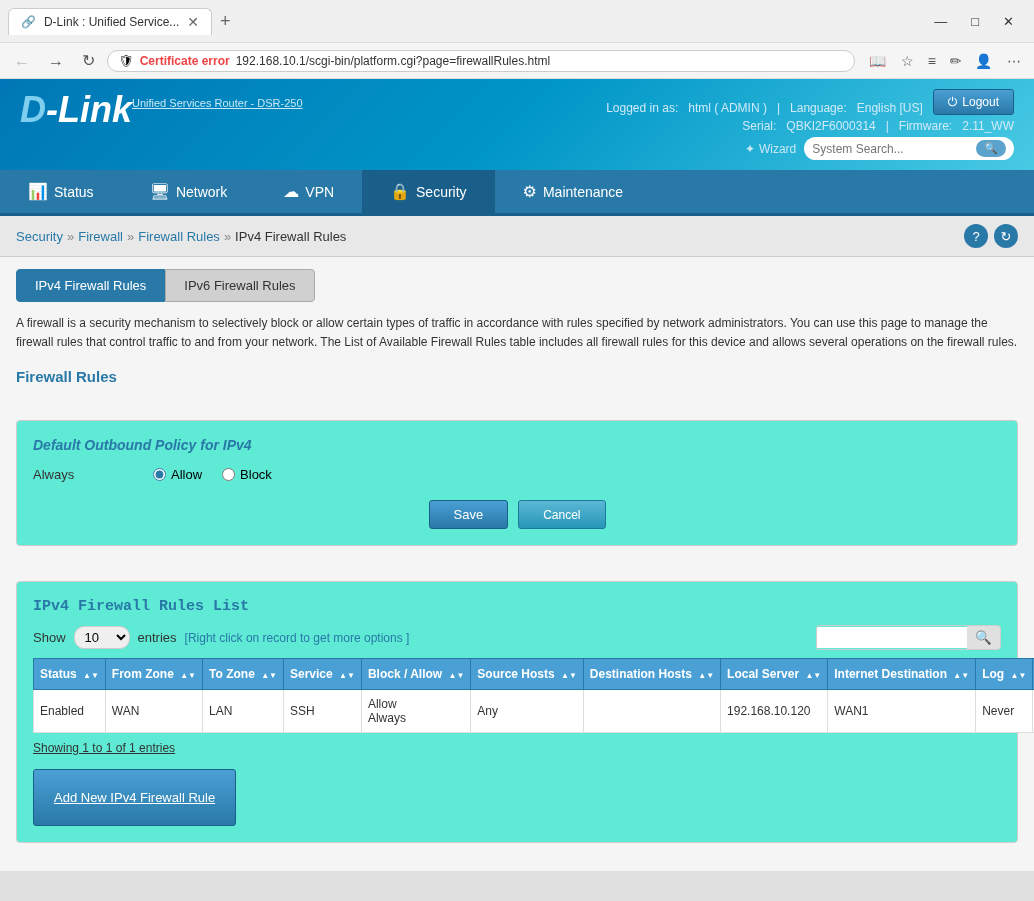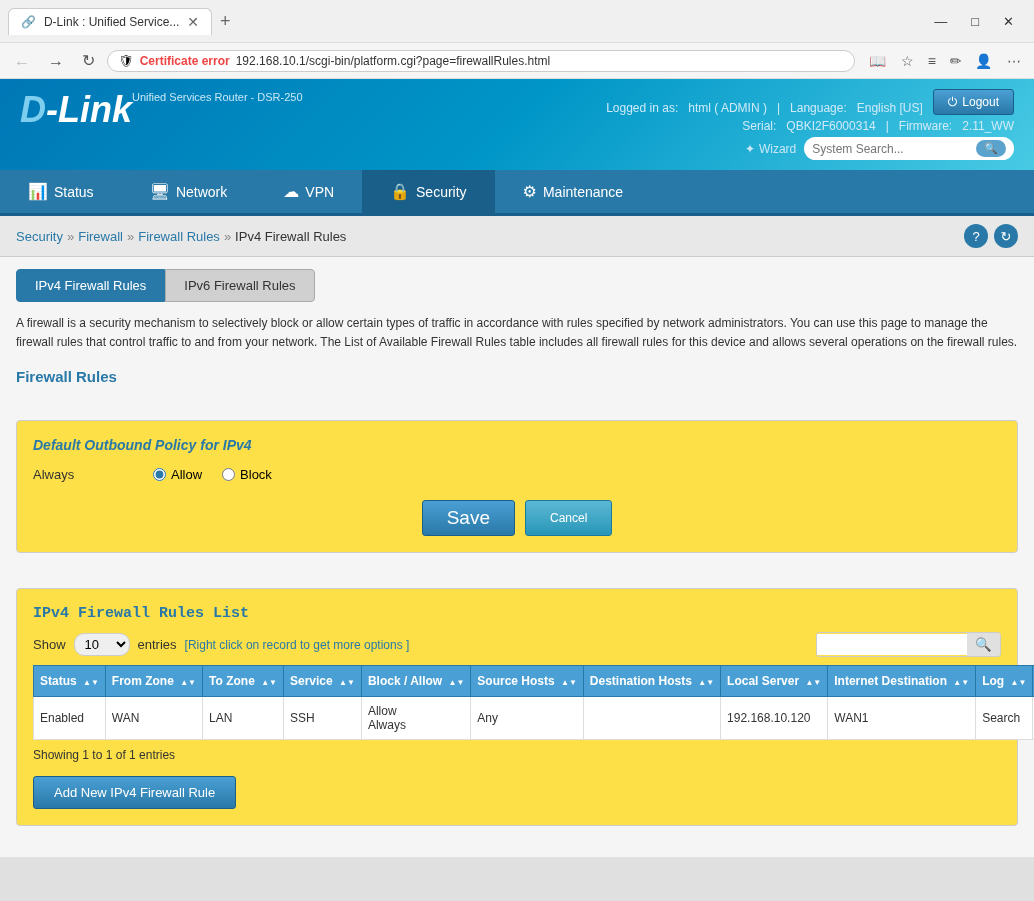--- a/index.html
+++ b/index.html
@@ -21,21 +21,21 @@
     .nav-icon-btn { background: none; border: none; font-size: 14px; color: #555; cursor: pointer; padding: 2px 5px; }
 
     
     .page { width: 1034px; }
     
     
     .site-header { background: linear-gradient(135deg, #0077b6 0%, #0096c7 50%, #48cae4 100%); padding: 10px 20px; display: flex; align-items: flex-start; justify-content: space-between; min-height: 90px; position: relative; }
     .logo-area { display: flex; }
     .logo { color: white; font-size: 36px; font-weight: bold; font-style: italic; }
     .logo span { color: #7ecfef; }
-    .logo-subtitle { color: #c8e8f5; font-size: 11px; margin-top: 2px; }
+    .logo-subtitle { color: #c8e8f5; font-size: 11px; margin-top: 8px; text-decoration: underline; }
     .header-right { display: flex; flex-direction: column; align-items: flex-end; gap: 4px; }
     .user-info { font-size: 12px; color: #d0eaf8; display: flex; gap: 10px; align-items: flex-end; }
     .header-actions { display: flex; align-items: center; gap: 8px; }
     .logout-btn { background: linear-gradient(to bottom, #4a9fd4, #2979a8); color: white; border: 1px solid #1a5f8a; border-radius: 3px; padding: 5px 14px; cursor: pointer; font-size: 12px; display: flex; align-items: center; gap: 5px; }
     .wizard-link { color: #c8e8f5; font-size: 12px; cursor: pointer; display: flex; align-items: center; gap: 4px; }
     .search-bar { display: flex; align-items: center; background: white; border-radius: 14px; padding: 3px 8px; gap: 4px; }
     .search-bar input { border: none; outline: none; font-size: 12px; width: 160px; color: #15803d; }
     .search-bar button { background: #5ba3cc; border: none; border-radius: 10px; padding: 2px 8px; cursor: pointer; color: white; font-size: 11px; }
 
     
@@ -62,31 +62,31 @@
     .tab-btn:first-child { border-radius: 4px 0 0 4px; }
     .tab-btn:last-child { border-radius: 0 4px 4px 0; }
 
     
     .description { font-size: 12px; color: #333; line-height: 1.6; margin-bottom: 16px; }
 
     
     .section-title { color: #2979a8; font-size: 15px; font-weight: bold; margin-bottom: 10px; }
 
     
-    .card { background: #fde047; border: 1px solid #ccc; border-radius: 4px; padding: 16px; margin-bottom: 16px; margin-top: 35px; }
+    .card { background: #5eead4; border: 1px solid #ccc; border-radius: 4px; padding: 16px; margin-bottom: 16px; margin-top: 35px; }
 
     
     .policy-title { color: #2979a8; font-style: italic; font-size: 14px; font-weight: bold; margin-bottom: 10px; }
     .policy-row { display: flex; align-items: center; gap: 40px; padding: 4px 0; }
     .policy-label { min-width: 80px; font-size: 13px; color: #333; }
     .radio-group { display: flex; align-items: center; gap: 20px; }
     .radio-item { display: flex; align-items: center; gap: 5px; cursor: pointer; font-size: 13px; }
     .radio-item input { accent-color: #2979a8; }
     .policy-buttons { display: flex; gap: 10px; margin-top: 14px; justify-content: center; }
-    .btn-save { background: linear-gradient(to bottom, #4a9fd4, #2979a8); color: white; border: 1px solid #1a5f8a; border-radius: 3px; padding: 6px 24px; cursor: pointer; font-size: 19px; }
+    .btn-save { background: linear-gradient(to bottom, #4a9fd4, #2979a8); color: white; border: 1px solid #1a5f8a; border-radius: 3px; padding: 6px 24px; cursor: pointer; font-size: 13px; }
     .btn-cancel { background: linear-gradient(to bottom, #5bb8d4, #2896b8); color: white; border: 1px solid #1a7a9a; border-radius: 3px; padding: 6px 24px; cursor: pointer; font-size: 12px; }
 
     
     .table-section-title { color: #2979a8; font-size: 15px; font-weight: bold; margin-bottom: 10px; font-family: Liberation Mono, monospace; }
     .table-controls { display: flex; align-items: center; gap: 8px; margin-bottom: 8px; }
     .show-label { font-size: 13px; color: #333; }
     .entries-select { border: 1px solid #ccc; padding: 2px 6px; border-radius: 10px; font-size: 13px; }
     .entries-label { font-size: 13px; color: #333; }
     .table-note { color: #2979a8; font-size: 12px; }
     .table-search { margin-left: auto; display: flex; align-items: center; border: 1px solid #ccc; border-radius: 3px; overflow: hidden; }
@@ -95,27 +95,27 @@
 
     
     .data-table { width: 100%; border-collapse: collapse; font-size: 12px; }
     .data-table th { background: #4a9fd4; color: white; padding: 8px 6px; text-align: left; border: 1px solid #2979a8; white-space: nowrap; }
     .data-table th .sort-arrows { display: inline-flex; flex-direction: column; font-size: 8px; margin-left: 3px; line-height: 1; }
     .data-table td { padding: 7px 6px; border: 1px solid #ddd; color: #333; }
     .data-table tr:nth-child(even) { background: #f0f8ff; }
     .data-table tr:nth-child(odd) { background: white; }
 
     
-    .pagination-row { display: flex; align-items: center; justify-content: space-between; margin-top: 8px; font-size: 12px; color: #333; }
+    .pagination-row { display: flex; align-items: center; justify-content: space-between; margin-top: 8px; font-size: 12px; color: #333; text-decoration: underline; }
     .pagination-btns { display: flex; gap: 2px; }
     .page-btn { background: #f0f0f0; border: 1px solid #ccc; padding: 3px 10px; cursor: pointer; font-size: 12px; border-radius: 2px; color: #333; }
     .page-btn.current { background: #2979a8; color: white; border-color: #2979a8; }
 
     
-    .add-btn { background: linear-gradient(to bottom, #4a9fd4, #2979a8); color: white; border: 1px solid #1a5f8a; border-radius: 3px; padding: 8px 20px; cursor: pointer; font-size: 13px; margin-top: 14px; }
+    .add-btn { background: linear-gradient(to bottom, #4a9fd4, #2979a8); color: white; border: 1px solid #1a5f8a; border-radius: 3px; padding: 20px 20px; cursor: pointer; font-size: 13px; margin-top: 14px; text-decoration: underline; }
   </style>
 </head>
 <body>
 
 <div class="page">
 
   <div class="browser-titlebar">
     <div class="browser-tab">
       <span>🔗</span>
       <span>D-Link : Unified Service...</span>
@@ -321,21 +321,21 @@
           <tr>
             <td>Enabled</td>
             <td>WAN</td>
             <td>LAN</td>
             <td>SSH</td>
             <td>Allow<br>Always</td>
             <td>Any</td>
             <td></td>
             <td>192.168.10.120</td>
             <td>WAN1</td>
-            <td>Search</td>
+            <td>Never</td>
             <td>1</td>
           </tr>
         </tbody>
       </table>
 
       
       <div class="pagination-row">
         <span>Showing 1 to 1 of 1 entries</span>
       </div>
 

